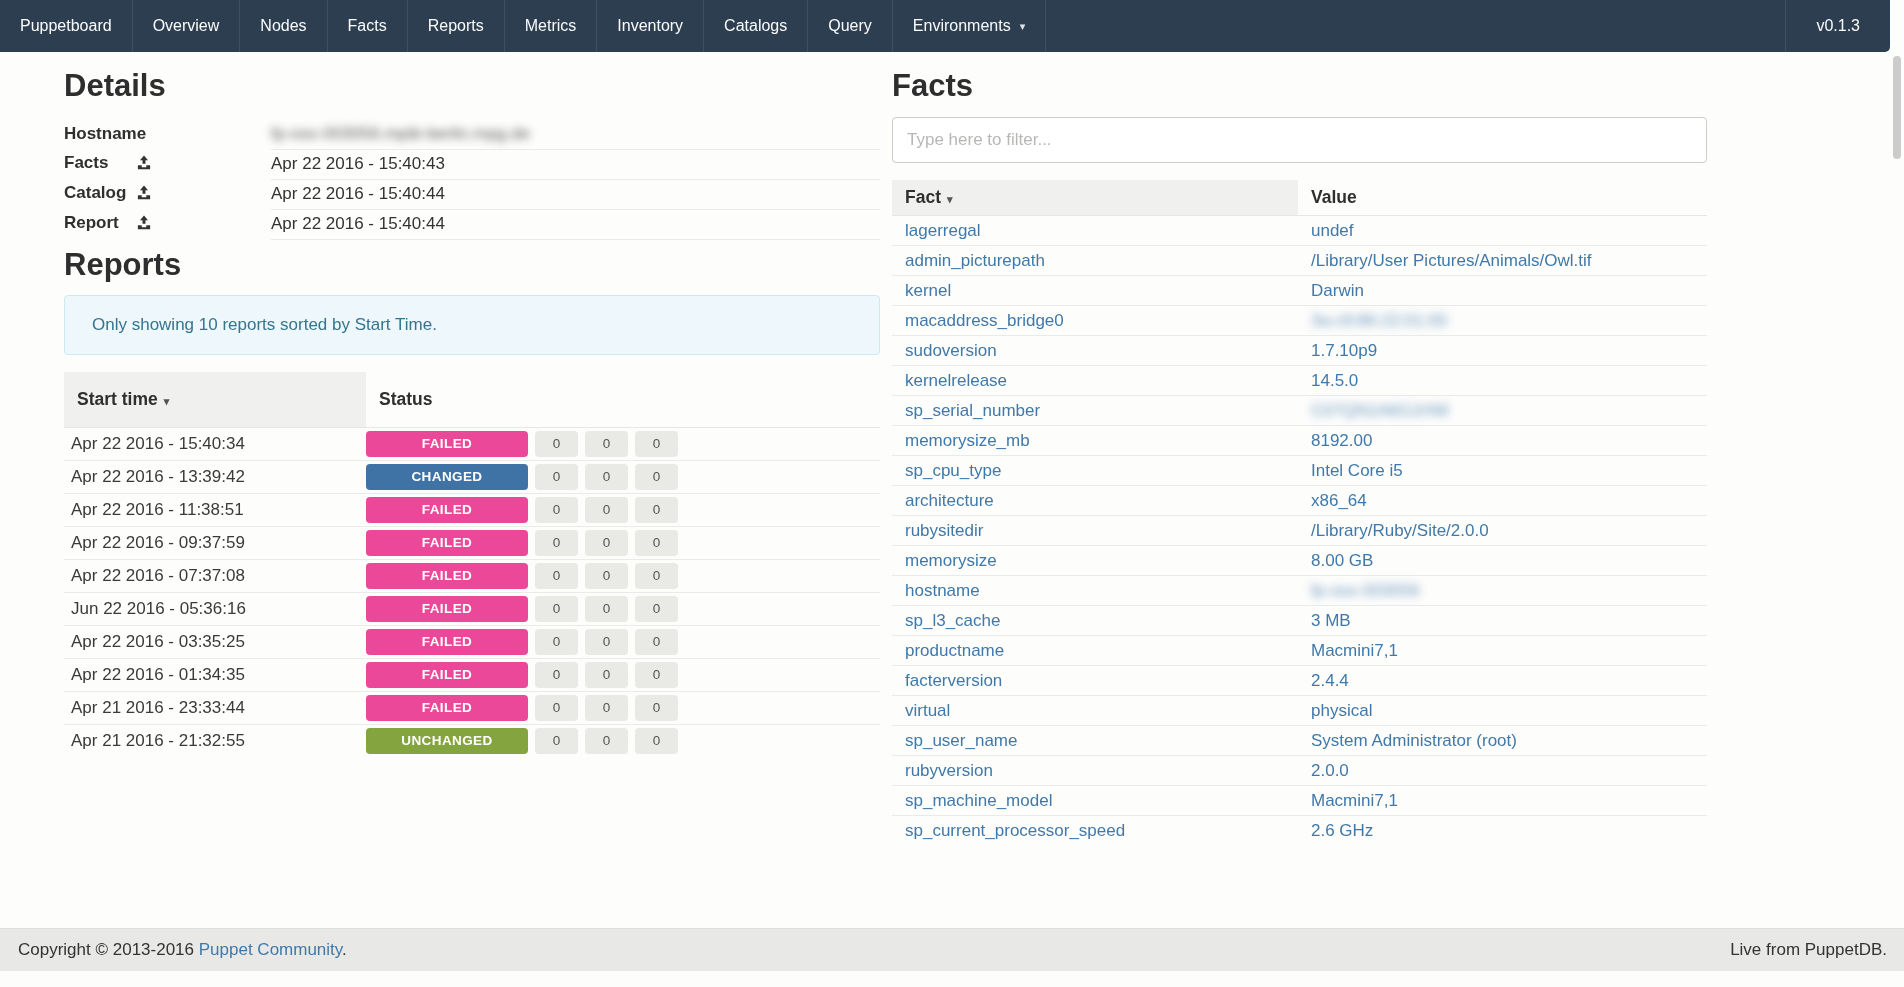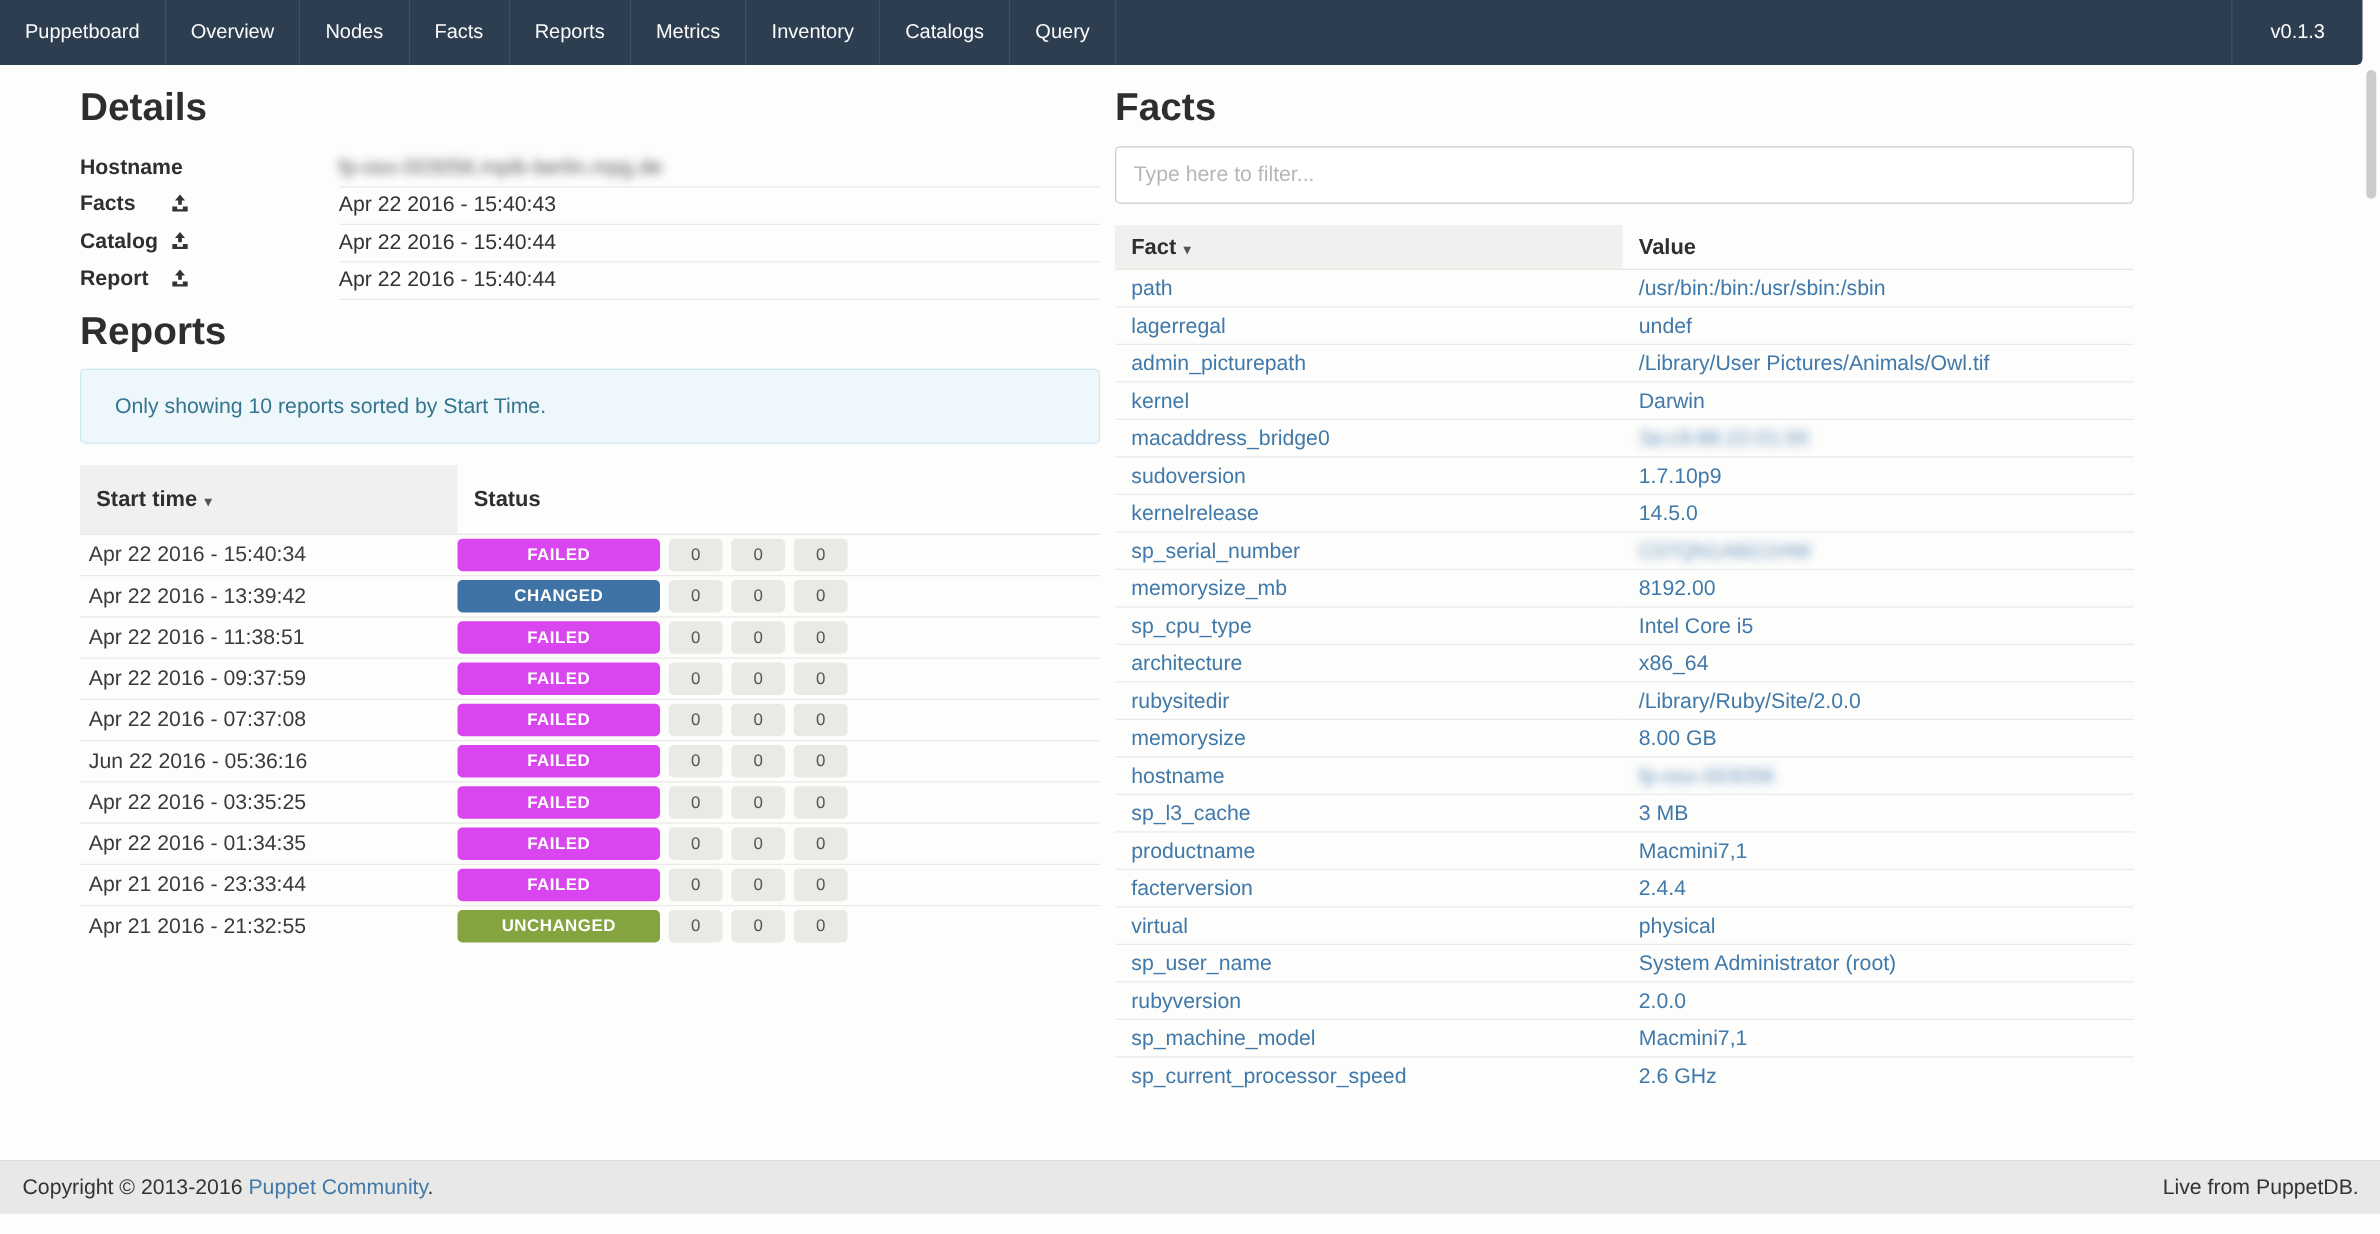--- a/index.html
+++ b/index.html
@@ -63,21 +63,21 @@
   .sort-caret { font-size:11px; color:#555; margin-left:6px; }
   .reports-table tbody td { border-top:1px solid #eaeae8; height:33px; padding:0; }
   .reports-table tbody tr:first-child td { border-top:none; }
   .r-time { padding-left:7px !important; font-size:17px; color:#3a3a3a; }
   .statuswrap { display:flex; align-items:center; gap:7px; }
   .badge {
     display:inline-block; width:162px; height:26px; line-height:26px;
     border-radius:4px; text-align:center; color:#fff;
     font-weight:700; font-size:13.5px; letter-spacing:.4px;
   }
-  .badge-failed    { background:#d946ef; }
+  .badge-failed    { background:#ec4899; }
   .badge-changed   { background:#3f73a6; }
   .badge-unchanged { background:#84a440; }
   .count {
     display:inline-block; width:43px; height:26px; line-height:26px;
     border-radius:4px; background:#e9e9e6; color:#555;
     text-align:center; font-size:13.5px;
   }
 
   
   .facts-filter {
@@ -126,20 +126,24 @@
   <div class="nav-items" id="nav-items">
       <a class="nav-item">Overview</a>
       <a class="nav-item">Nodes</a>
       <a class="nav-item">Facts</a>
       <a class="nav-item">Reports</a>
       <a class="nav-item">Metrics</a>
       <a class="nav-item">Inventory</a>
       <a class="nav-item">Catalogs</a>
       <a class="nav-item">Query</a>
     </div>
+  <a class="nav-item">
+    <span>Environments</span>
+    <span class="caret">▾</span>
+  </a>
   <div class="nav-spacer"></div>
   <span class="nav-version">v0.1.3</span>
 </nav>
 
 <main class="container">
 
   <section class="col-left">
     <h1>Details</h1>
 
     <table class="details-table">
@@ -313,24 +317,20 @@
 
     <table class="facts-table">
       <thead>
         <tr>
           <th class="th-fact"><span>Fact</span><span class="sort-caret">▾</span></th>
           <th class="th-value">Value</th>
         </tr>
       </thead>
       <tbody id="fact-rows">
           <tr>
-    <td><a class="fact-link">path</a></td>
-    <td><a class="fact-value">/usr/bin:/bin:/usr/sbin:/sbin</a></td>
-  </tr>
-          <tr>
     <td><a class="fact-link">lagerregal</a></td>
     <td><a class="fact-value">undef</a></td>
   </tr>
           <tr>
     <td><a class="fact-link">admin_picturepath</a></td>
     <td><a class="fact-value">/Library/User Pictures/Animals/Owl.tif</a></td>
   </tr>
           <tr>
     <td><a class="fact-link">kernel</a></td>
     <td><a class="fact-value">Darwin</a></td>

